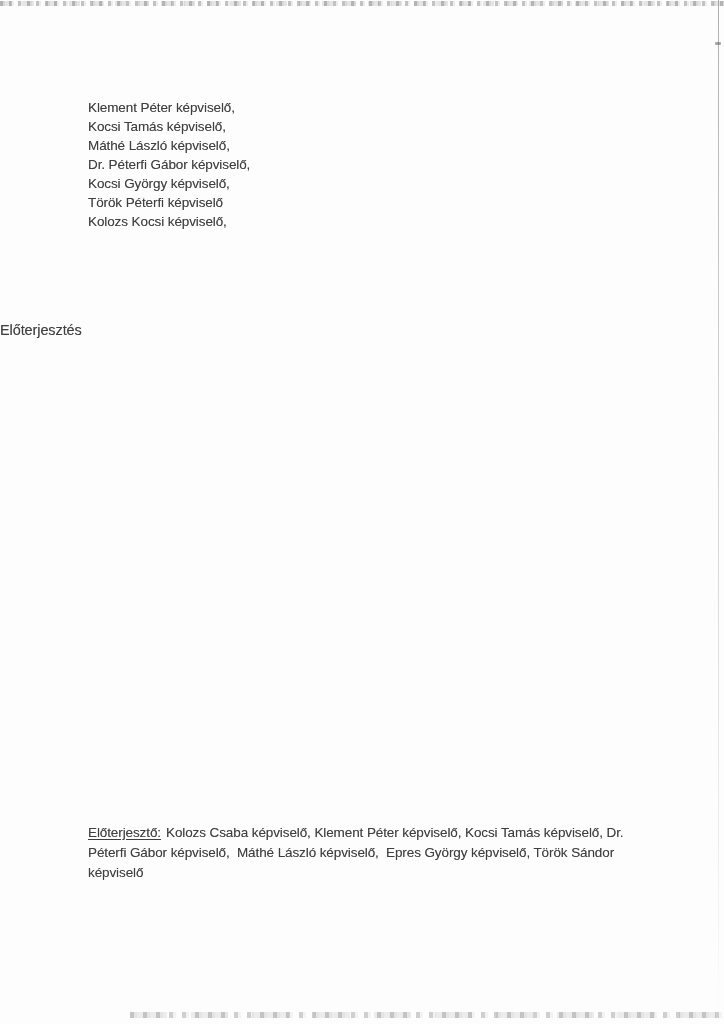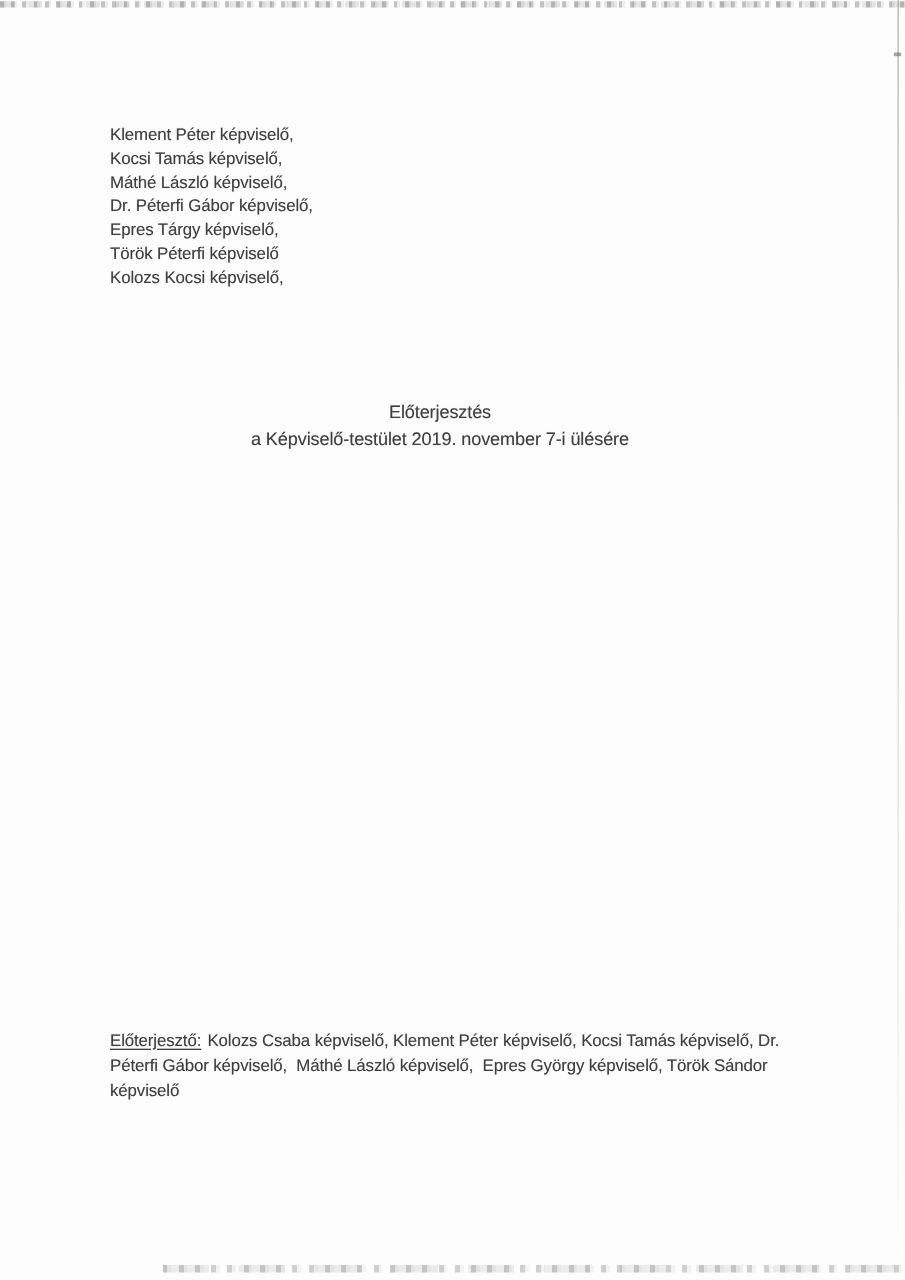--- a/index.html
+++ b/index.html
@@ -74,21 +74,20 @@
     position: absolute;
     left: 88px; top: 98px;
     font-size: 13.5px;
     letter-spacing: -0.1px;
     line-height: 19px;
   }
   .title-block {
     position: absolute;
     left: 0; top: 319px;
     width: 704px;
-    text-align: center;
     font-size: 14.5px;
     letter-spacing: -0.1px;
     line-height: 22px;
   }
   .footer-block {
     position: absolute;
     left: 88px; top: 823px;
     width: 590px;
     font-size: 13.5px;
     letter-spacing: -0.1px;
@@ -109,28 +108,27 @@
   <div class="scan-top"></div>
   <div class="scan-right"></div>
   <div class="scan-right-tick"></div>
   <div class="scan-bottom"></div>
 
   <div class="recipients">
     <div class="line">Klement Péter képviselő,</div>
     <div class="line">Kocsi Tamás képviselő,</div>
     <div class="line">Máthé László képviselő,</div>
     <div class="line">Dr. Péterfi Gábor képviselő,</div>
-    <div class="line">Epres Tárgy képviselő,</div>
+    <div class="line">Kocsi György képviselő,</div>
     <div class="line">Török Péterfi képviselő</div>
     <div class="line">Kolozs Kocsi képviselő,</div>
   </div>
 
   <div class="title-block">
     <div class="line">Előterjesztés</div>
-    <div class="line">a Képviselő-testület 2019. november 7-i ülésére</div>
   </div>
 
   <div class="footer-block">
     <div>
       <div class="line"><span class="u">Előterjesztő:</span><span>Kolozs Csaba képviselő, Klement Péter képviselő, Kocsi Tamás képviselő, Dr.</span></div>
       <div class="line">Péterfi Gábor képviselő,  Máthé László képviselő,  Epres György képviselő, Török Sándor</div>
       <div class="line">képviselő</div>
     </div>
   </div>
 

